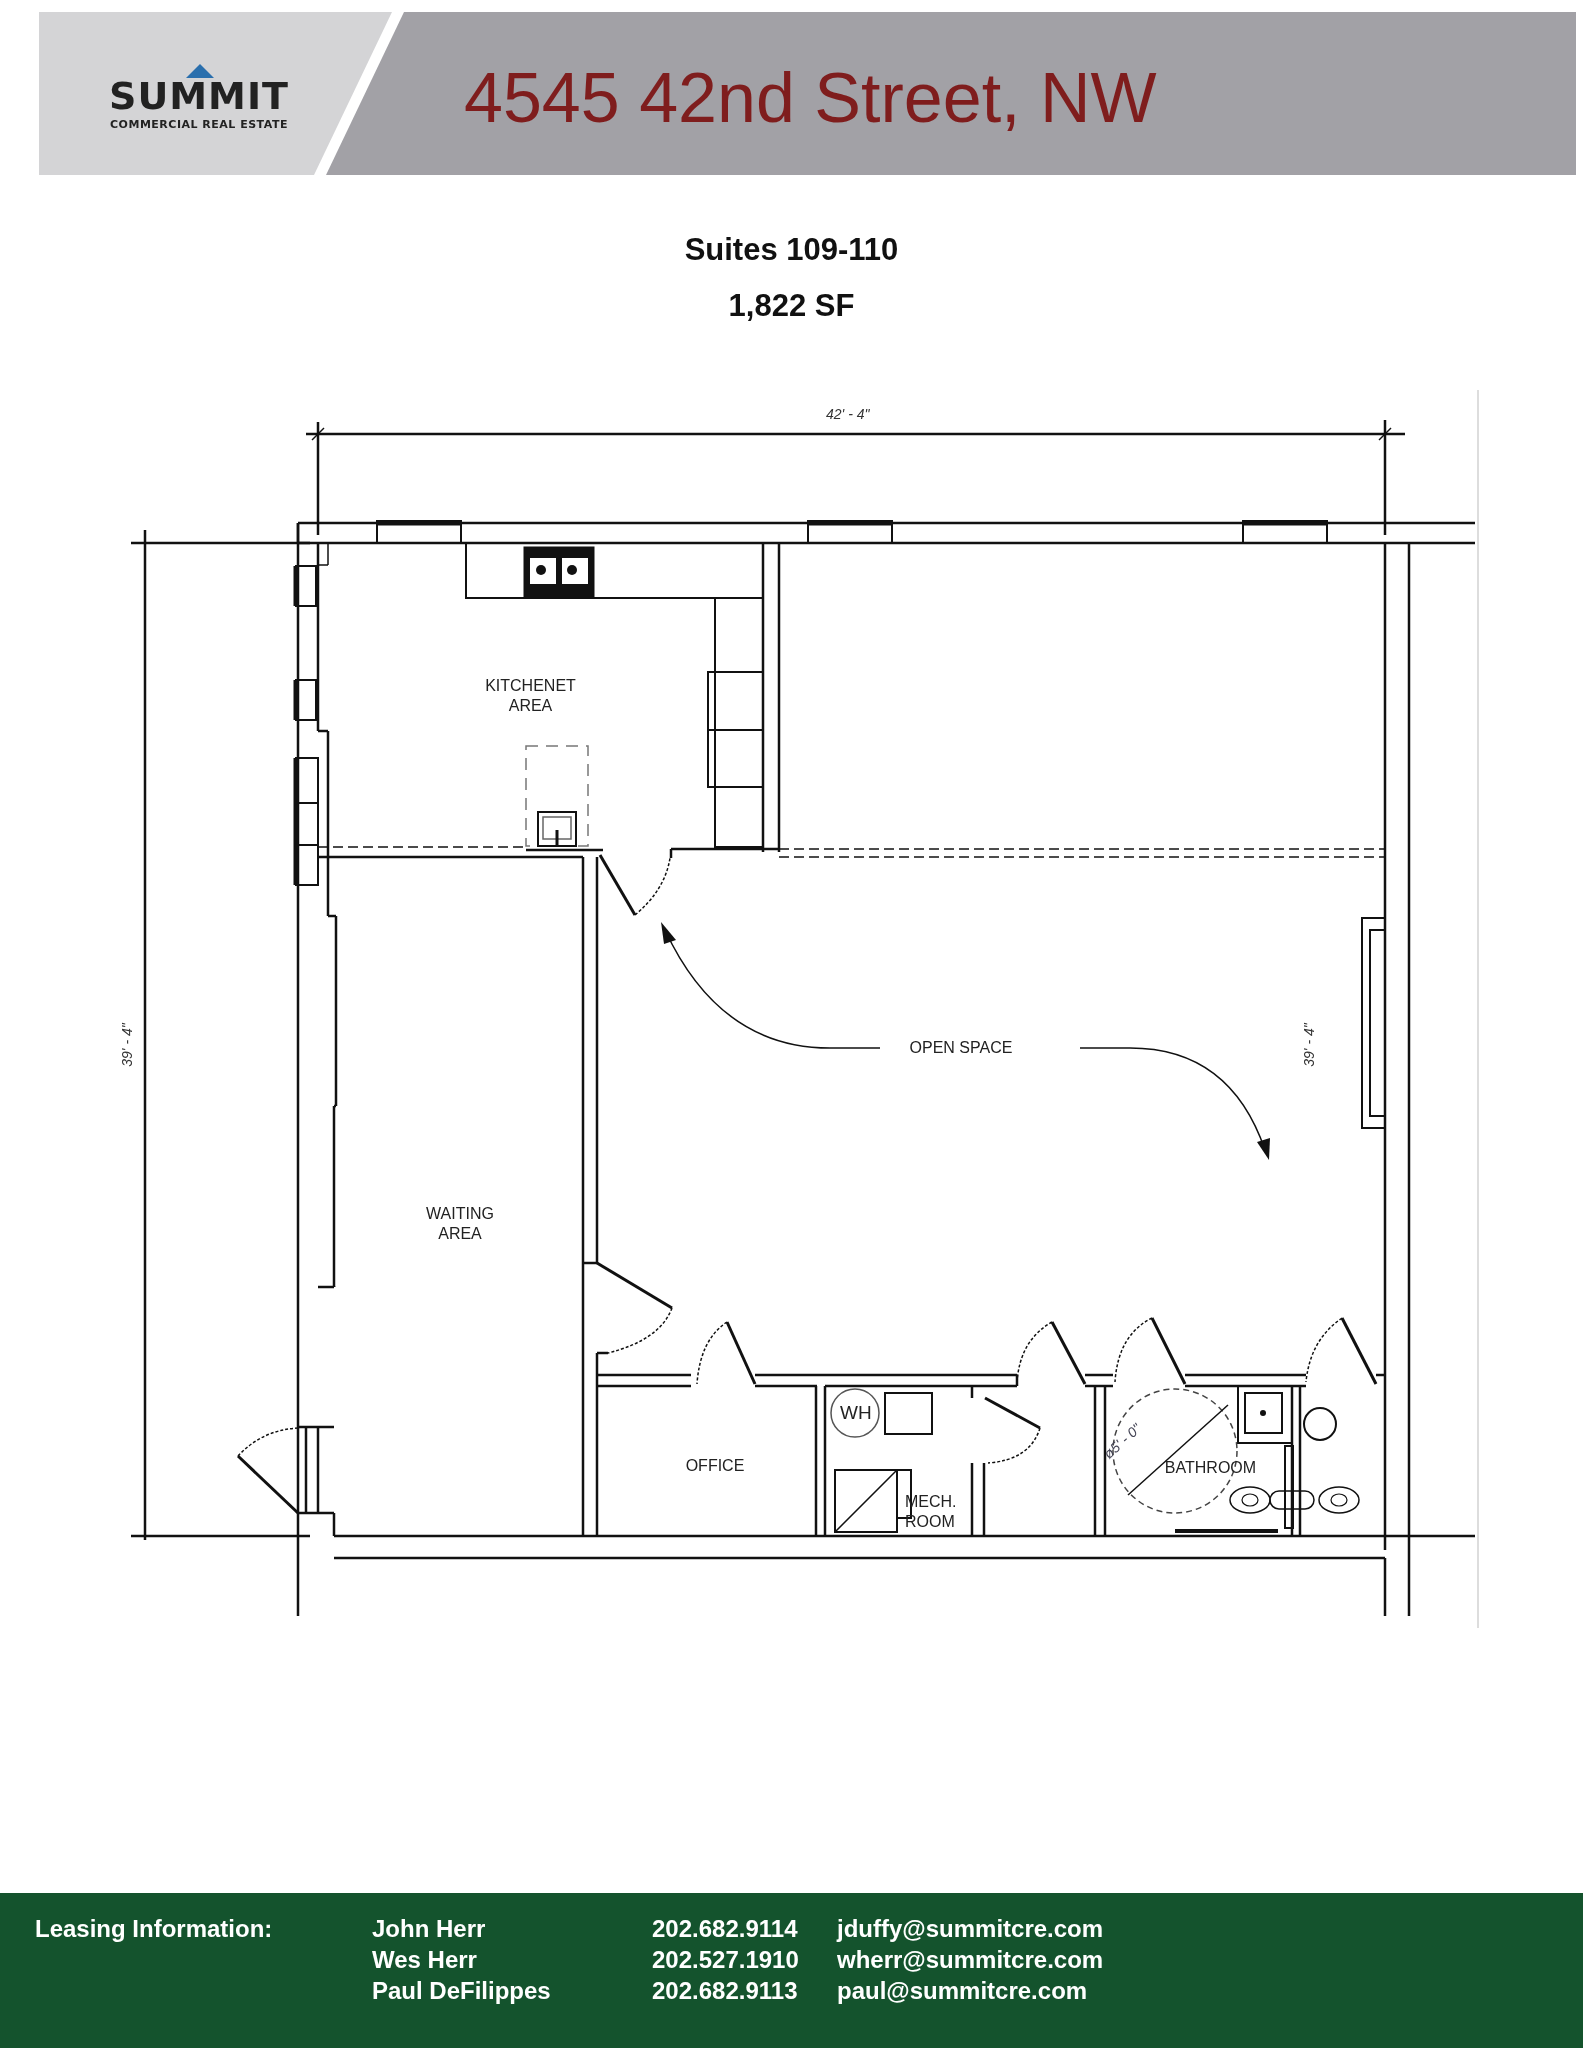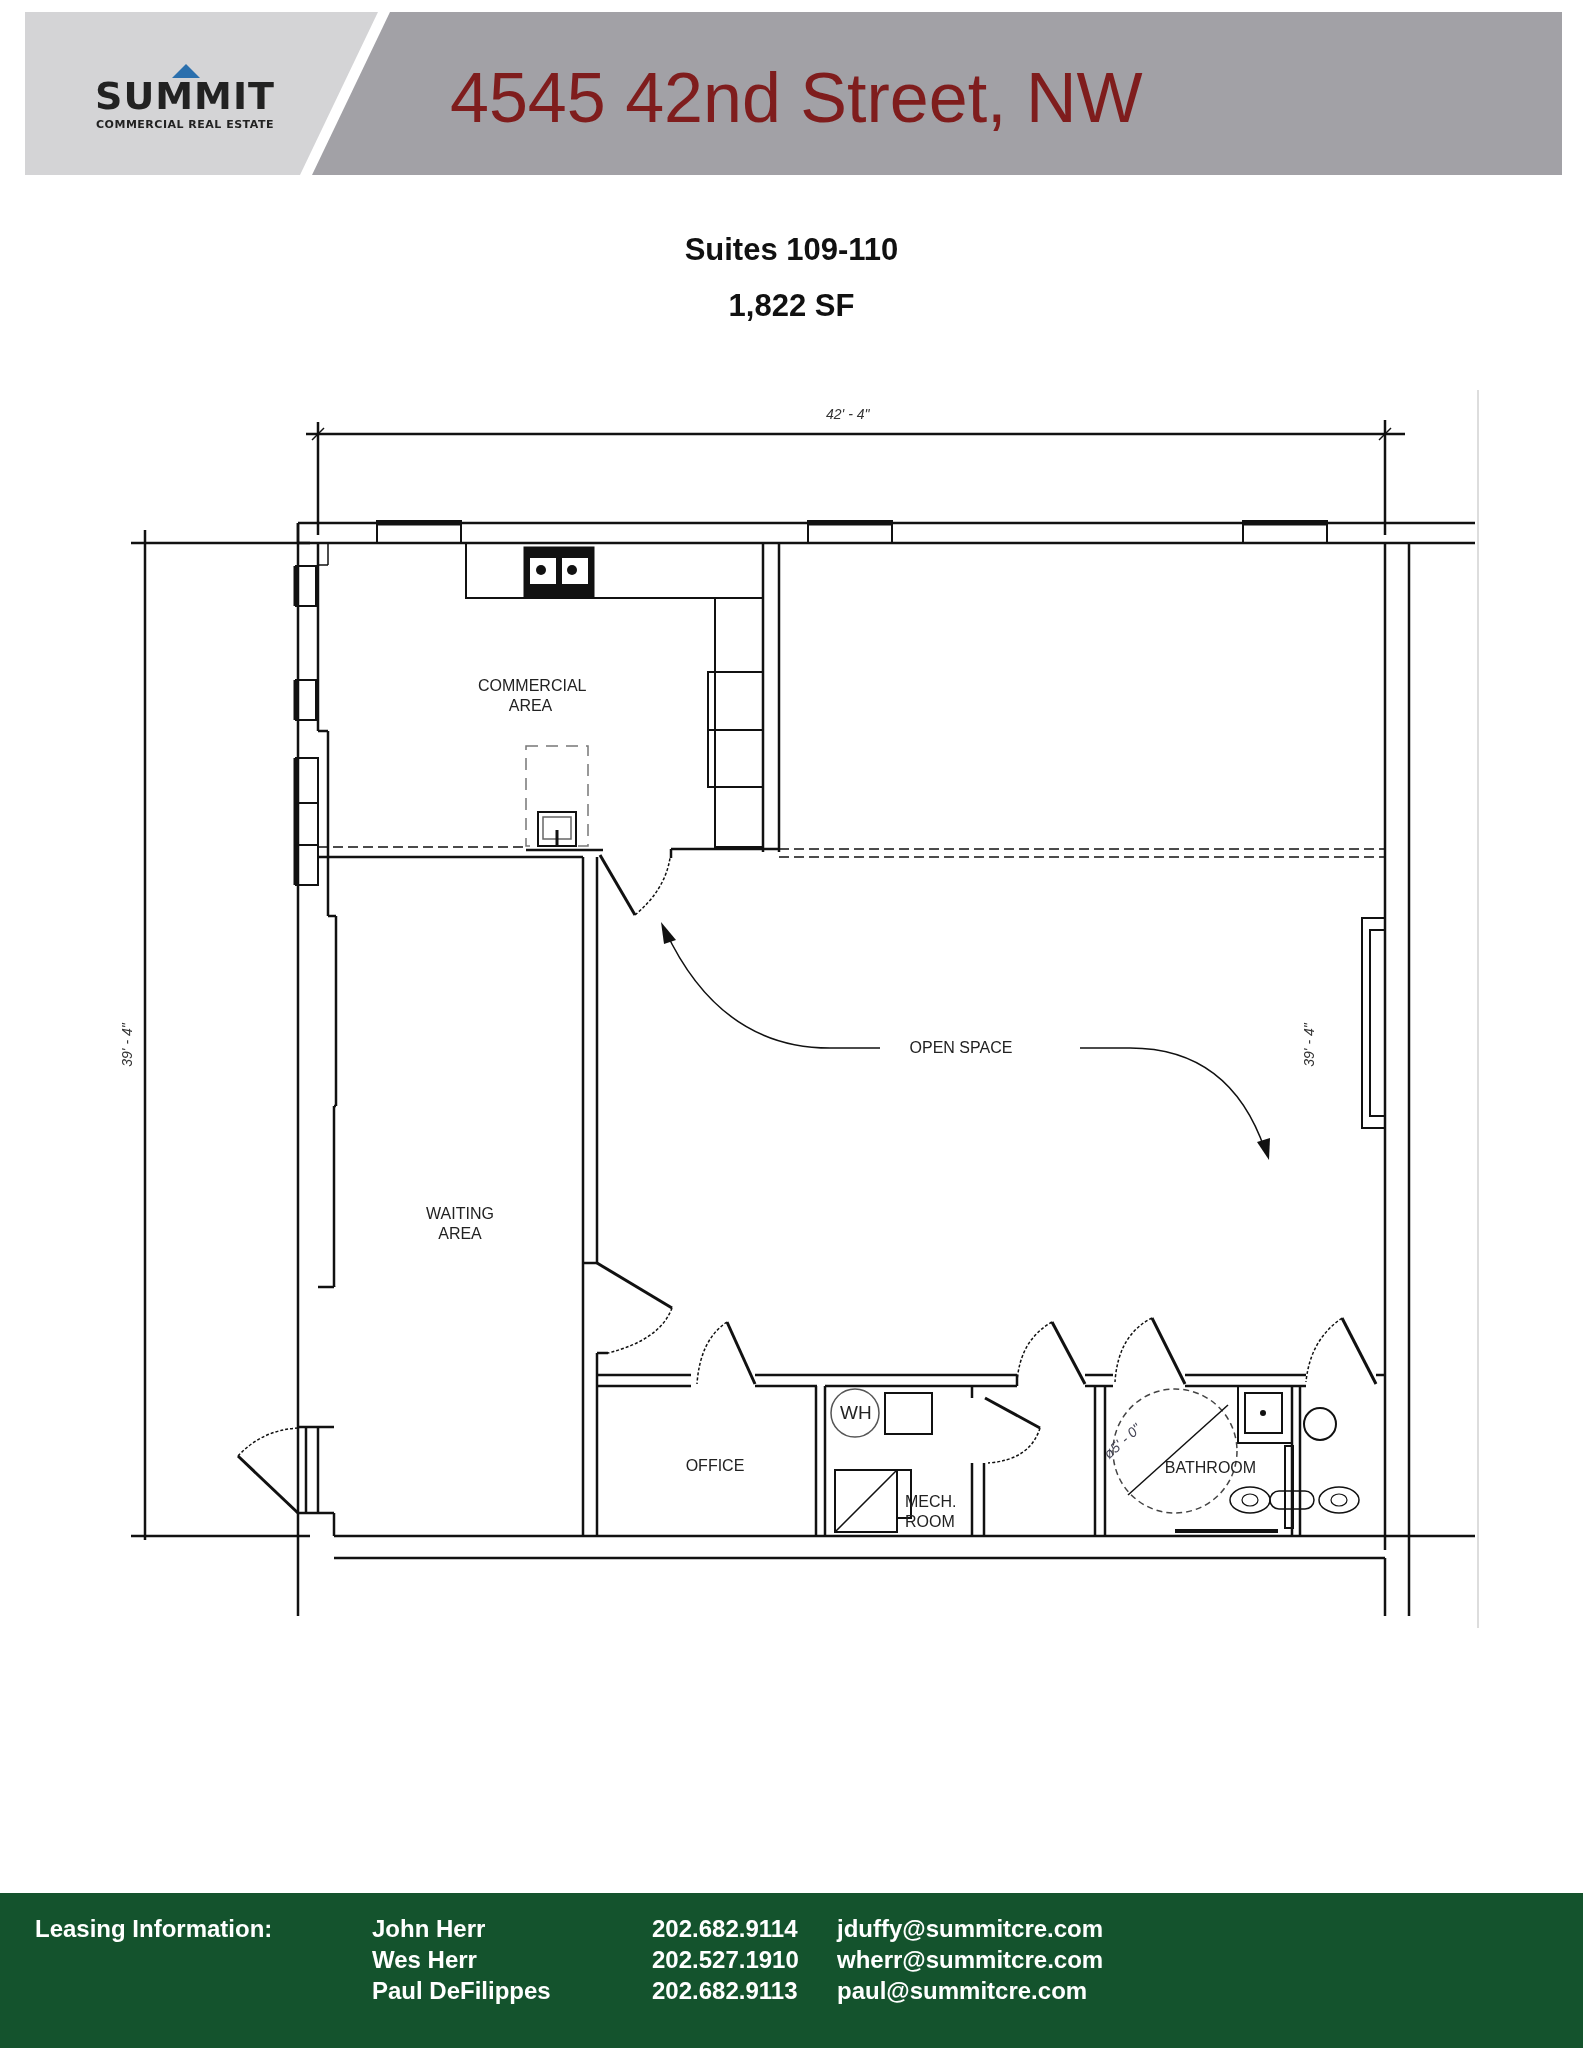--- a/index.html
+++ b/index.html
@@ -1,17 +1,17 @@
 <!DOCTYPE html>
 <html><head>
 <meta charset="utf-8">
 <style>
   html, body { margin:0; padding:0; background:#ffffff; }
   body { width:1583px; height:2048px; position:relative; overflow:hidden; font-family:"Liberation Sans", sans-serif; }
-  .header { position:absolute; left:25px; top:12px; width:1537px; height:180px; }
+  .header { position:absolute; left:39px; top:12px; width:1537px; height:180px; }
   .header svg { position:absolute; left:0; top:0; }
   .logo { position:absolute; left:60px; top:40px; width:200px; height:90px; }
   .logo-word { position:absolute; left:0; top:24px; width:200px; text-align:center; font-family:"DejaVu Sans", sans-serif; font-weight:bold; font-size:38px; letter-spacing:1px; color:#222; line-height:40px; }
   .logo-sub { position:absolute; left:0; top:66px; width:200px; text-align:center; font-family:"DejaVu Sans", sans-serif; font-weight:bold; font-size:11px; letter-spacing:0.5px; color:#222; }
   .logo-tri { position:absolute; left:87px; top:12px; width:0; height:0; border-left:14px solid transparent; border-right:14px solid transparent; border-bottom:14px solid #2a6fad; }
   .address { position:absolute; left:425px; top:48px; font-size:70px; color:#7f1d1d; line-height:76px; white-space:nowrap; }
   .suite-title { position:absolute; left:0; width:1583px; text-align:center; font-weight:bold; color:#111; font-size:31px; }
   .plan { position:absolute; left:0; top:380px; width:1583px; height:1260px; }
   .room-label { position:absolute; font-size:16px; color:#222; text-align:center; line-height:20px; white-space:nowrap; }
   .dim-label { position:absolute; font-size:14px; color:#333; font-style:italic; white-space:nowrap; }
@@ -210,21 +210,21 @@
       <path d="M1080,1048 L1130,1048 Q1230,1048 1265,1150" stroke-width="1.5"></path>
       <polygon points="1269,1160 1257,1142 1270,1138" fill="#111" stroke="none"></polygon>
     </g>
   </svg>
 
   <div class="dim-label" style="left:826px; top:26px;">42' - 4"</div>
   <div class="dim-label" style="left:105px; top:657px; transform:rotate(-90deg);">39' - 4"</div>
   <div class="dim-label" style="left:1287px; top:657px; transform:rotate(-90deg);">39' - 4"</div>
 
   <div class="room-label" style="left:478px; top:296px; width:105px;">
-    <div>COMMERCIAL</div>
+    <div>KITCHENET</div>
     <div>AREA</div>
   </div>
   <div class="room-label" style="left:420px; top:824px; width:80px;">
     <div>WAITING</div>
     <div>AREA</div>
   </div>
   <div class="room-label" style="left:896px; top:658px; width:130px;">OPEN SPACE</div>
   <div class="room-label" style="left:670px; top:1076px; width:90px;">OFFICE</div>
   <div class="room-label" style="left:905px; top:1112px; width:70px; text-align:left;">
     <div>MECH.</div>

